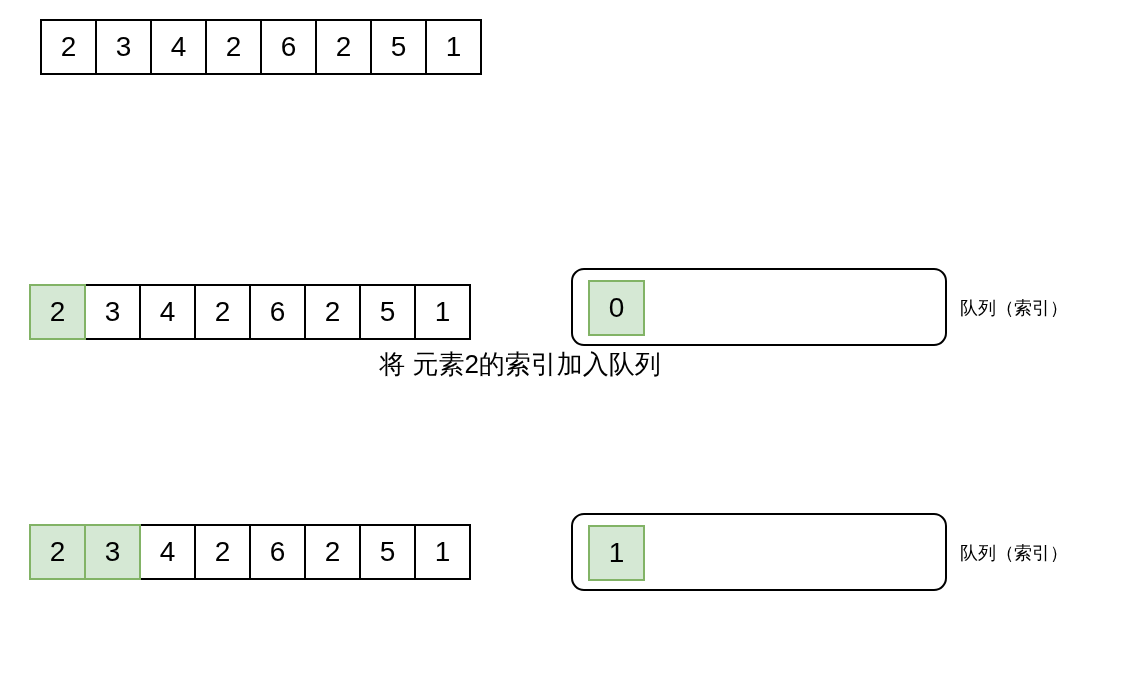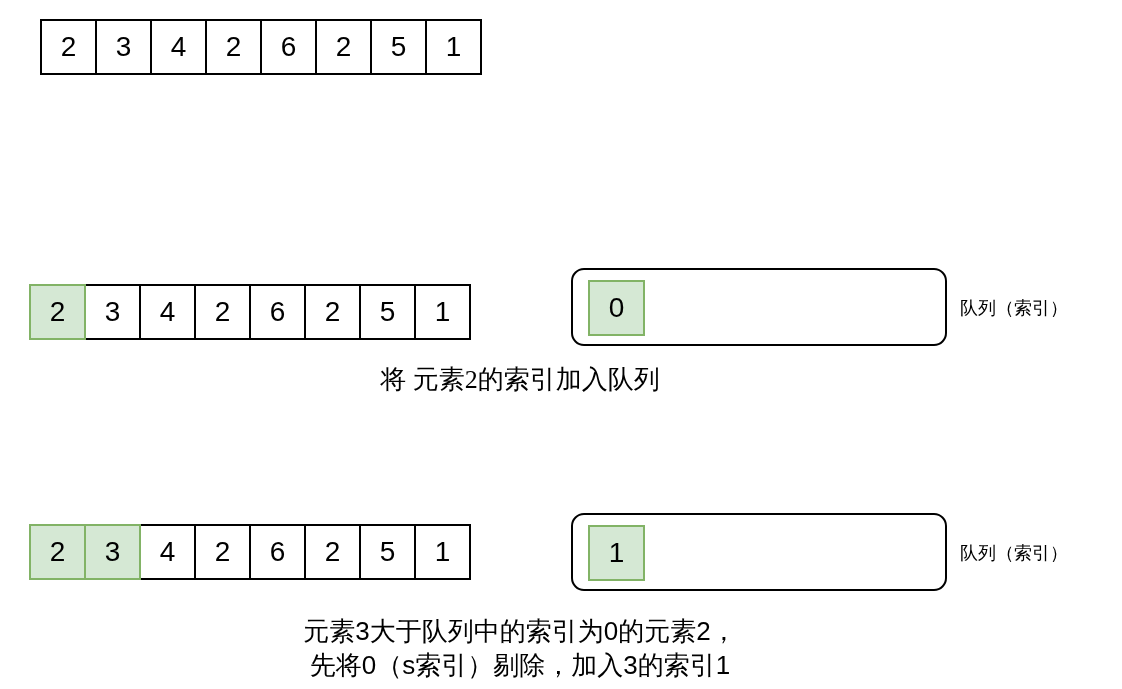--- a/index.html
+++ b/index.html
@@ -106,36 +106,32 @@
     <div class="cell">2</div>
     <div class="cell">5</div>
     <div class="cell">1</div>
   </div>
 
   <div class="queue-box" style="left:571px; top:268px;">
     <div class="queue-cell">0</div>
   </div>
   <div class="queue-label" style="top:294px;">队列（索引）</div>
 
-  <div class="caption" style="top:363px;font-family:Liberation Serif, serif;">将 元素2的索引加入队列</div>
+  <div class="caption" style="top:347px;">将 元素2的索引加入队列</div>
 
   <div class="array-row" style="left:29px; top:524px;">
     <div class="cell highlight">2</div>
     <div class="cell highlight">3</div>
     <div class="cell">4</div>
     <div class="cell">2</div>
     <div class="cell">6</div>
     <div class="cell">2</div>
     <div class="cell">5</div>
     <div class="cell">1</div>
   </div>
 
   <div class="queue-box" style="left:571px; top:513px;">
     <div class="queue-cell">1</div>
   </div>
   <div class="queue-label" style="top:539px;">队列（索引）</div>
 
-  <div class="caption" style="top:614px;">
-    <div>元素3大于队列中的索引为0的元素2，</div>
-    <div>先将0（s索引）剔除，加入3的索引1</div>
-  </div>
 
 </div>
 
 </body></html>

